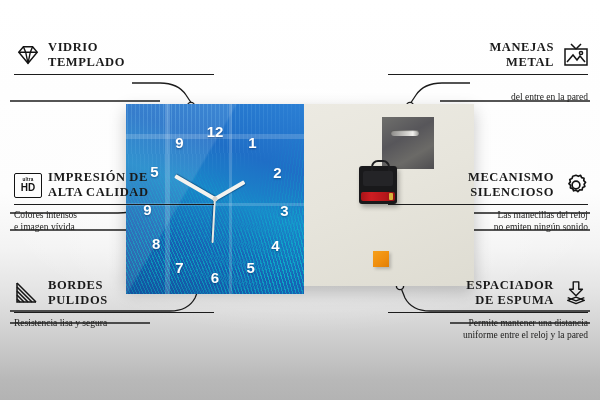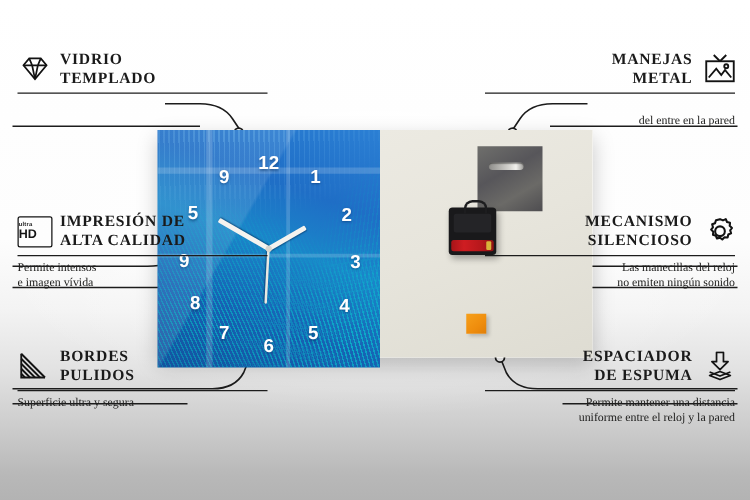--- a/index.html
+++ b/index.html
@@ -142,21 +142,21 @@
     font-size:12.5px;line-height:1.18;letter-spacing:.6px;color:#1a1a1a;
     text-transform:uppercase;
   }
   .f-rule{height:1.4px;background:#1c1c1c;margin:4px 0 4px;width:100%;}
   .f-sub{
     font-family:"Liberation Serif",serif;font-size:9.5px;line-height:1.28;color:#20201f;
   }
   .icon{flex:0 0 auto;width:26px;height:24px;display:block;}
   .hd-box{
     width:26px;height:23px;border:1.6px solid #131313;border-radius:2px;
-    display:flex;flex-direction:column;justify-content:center;
+    display:flex;flex-direction:column;align-items:center;justify-content:center;
     font-family:"Liberation Sans",sans-serif;color:#131313;line-height:1;
   }
   .hd-box .u{font-size:4.6px;font-weight:700;letter-spacing:.2px;}
   .hd-box .h{font-size:10px;font-weight:700;margin-top:.5px;}
 
   
   .links{position:absolute;inset:0;pointer-events:none;}
 </style>
 </head>
 <body>
@@ -265,21 +265,21 @@
           <span class="h">HD</span>
         </span>
       </span>
       <span class="f-title">
         <span>IMPRESIÓN DE</span><br>
         <span>ALTA CALIDAD</span>
       </span>
     </div>
     <div class="f-rule"></div>
     <div class="f-sub">
-      <span>Permite intensos</span><br>
+      <span>Colores intensos</span><br>
       <span>e imagen vívida</span>
     </div>
   </div>
 
   <div class="feature left" style="top:278px">
     <div class="f-head">
       <span class="icon">
         <svg viewBox="0 0 28 24" width="28" height="24">
           <g stroke="#131313" stroke-width="1.5" fill="none">
             <path d="M3 2 L3 21 L22 21"></path>
@@ -287,21 +287,21 @@
           </g>
         </svg>
       </span>
       <span class="f-title">
         <span>BORDES</span><br>
         <span>PULIDOS</span>
       </span>
     </div>
     <div class="f-rule"></div>
     <div class="f-sub">
-      <span>Superficie ultra y segura</span>
+      <span>Resistencia lisa y segura</span>
     </div>
   </div>
 
   <div class="feature right" style="top:40px">
     <div class="f-head">
       <span class="icon">
         <svg viewBox="0 0 28 24" width="28" height="24">
           <g stroke="#131313" stroke-width="1.5" fill="none">
             <rect x="3" y="6" width="22" height="16"></rect>
             <path d="M14 6 L9 1 M14 6 L19 1"></path>

